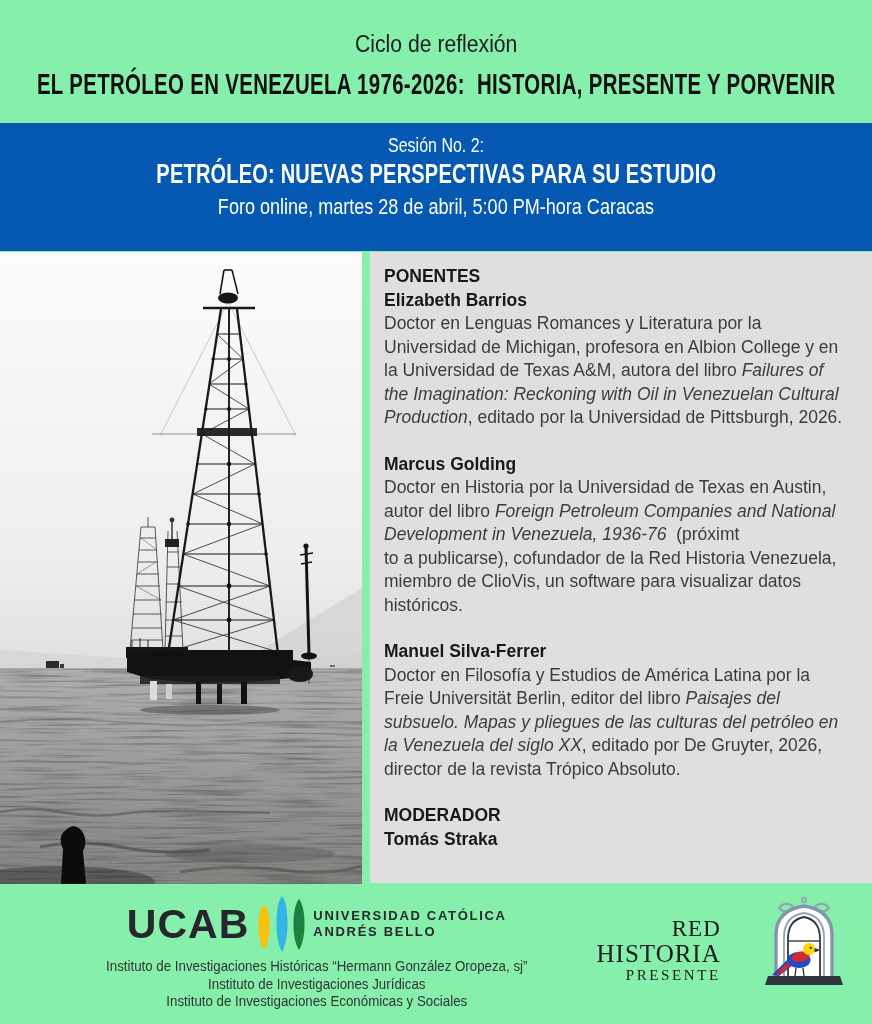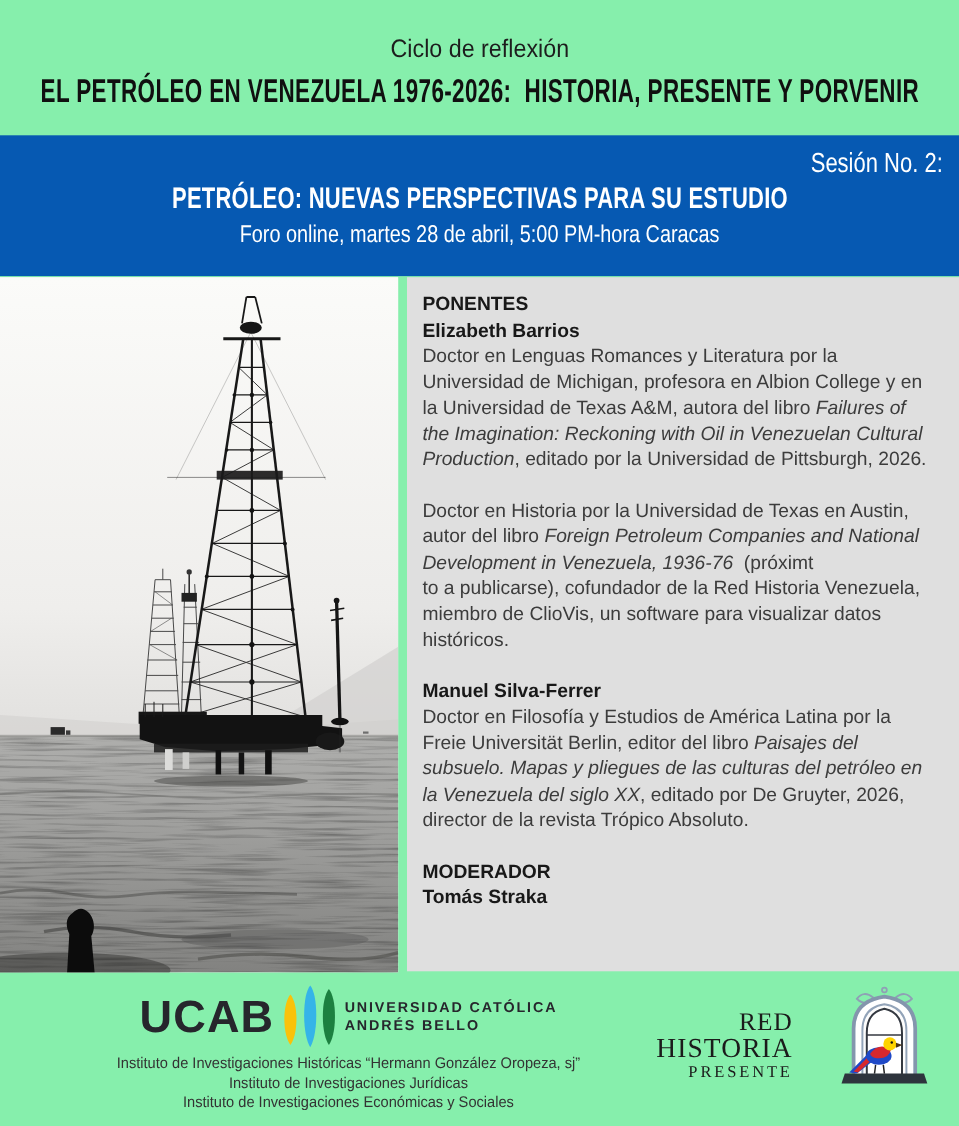--- a/index.html
+++ b/index.html
@@ -9,21 +9,21 @@
 
   .centerline { display:flex; justify-content:center; }
   .cond { white-space:pre; display:inline-block; }
 
   .kicker { margin-top:31px; font-size:23px; color:#1d1d1d; }
   .kicker .cond { transform:scaleX(.92); }
   .main-title { margin-top:9px; font-size:30px; font-weight:700; color:#101010;align-items:flex-end; }
   .main-title .cond { transform:scaleX(.68); letter-spacing:.5px; }
 
   .banner { margin-top:22px; height:128px; background:#0659b2; color:#fff; padding-top:11px; }
-  .banner-session { font-size:25px;justify-content:flex-end; }
+  .banner-session { font-size:20px; }
   .banner-session .cond { transform:scaleX(.80); }
   .banner-title { font-size:27px; font-weight:700; margin-top:2px; }
   .banner-title .cond { transform:scaleX(.74); letter-spacing:.3px; }
   .banner-sub { font-size:22px; margin-top:4px; }
   .banner-sub .cond { transform:scaleX(.82); }
 
   .content { display:flex; margin-top:1px; height:631px; }
   .photo { width:362px; height:632px; flex:none; background:#f4f4f2; }
   .panel { flex:1; margin-left:8px; background:#dfdfdf; padding:13px 22px 0 14px;
            color:#3c3c3c; font-size:17.5px; line-height:23.5px; overflow:hidden; }
@@ -232,20 +232,21 @@
 
     <div class="panel">
       <div class="bold-line">PONENTES</div>
 
       <div class="speaker">
         <div class="bold-line">Elizabeth Barrios</div>
         <div class="speaker-bio"><span>Doctor en Lenguas Romances y Literatura por la Universidad de Michigan, profesora en Albion College y en la Universidad de Texas A&amp;M, autora del libro </span><em>Failures of the Imagination: Reckoning with Oil in Venezuelan Cultural Production</em><span>, editado por la Universidad de Pittsburgh, 2026.</span></div>
       </div>
 
       <div class="speaker">
+        <div class="bold-line">Marcus Golding</div>
         <div class="speaker-bio"><span>Doctor en Historia por la Universidad de Texas en Austin, autor del libro </span><em>Foreign Petroleum Companies and National Development in Venezuela, 1936-76</em><span> &nbsp;(próximt</span><br><span>to a publicarse), cofundador de la Red Historia Venezuela, miembro de ClioVis, un software para visualizar datos históricos.</span></div>
       </div>
 
       <div class="speaker">
         <div class="bold-line">Manuel Silva-Ferrer</div>
         <div class="speaker-bio"><span>Doctor en Filosofía y Estudios de América Latina por la Freie Universität Berlin, editor del libro </span><em>Paisajes del subsuelo. Mapas y pliegues de las culturas del petróleo en la Venezuela del siglo XX</em><span>, editado por De Gruyter, 2026, director de la revista Trópico Absoluto.</span></div>
       </div>
 
       <div class="bold-line">MODERADOR</div>
       <div class="bold-line">Tomás Straka</div>

